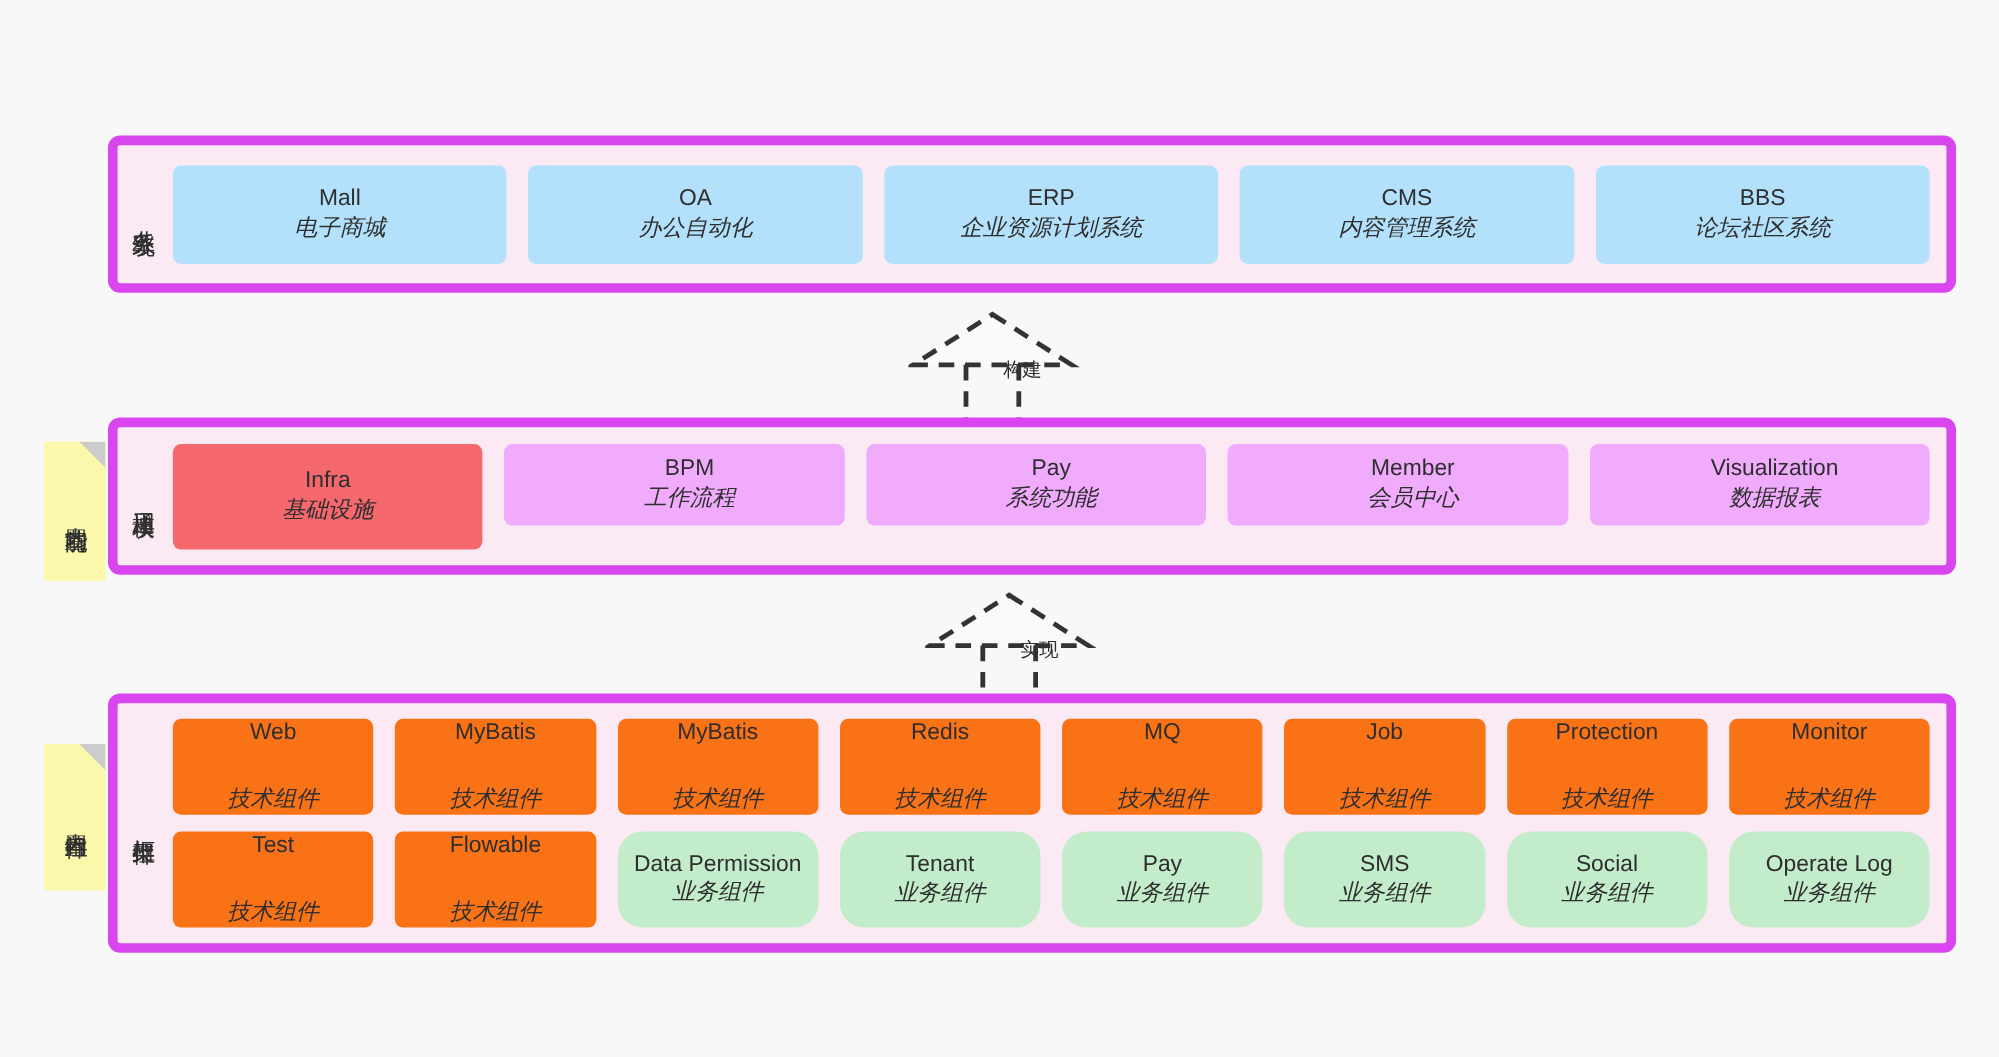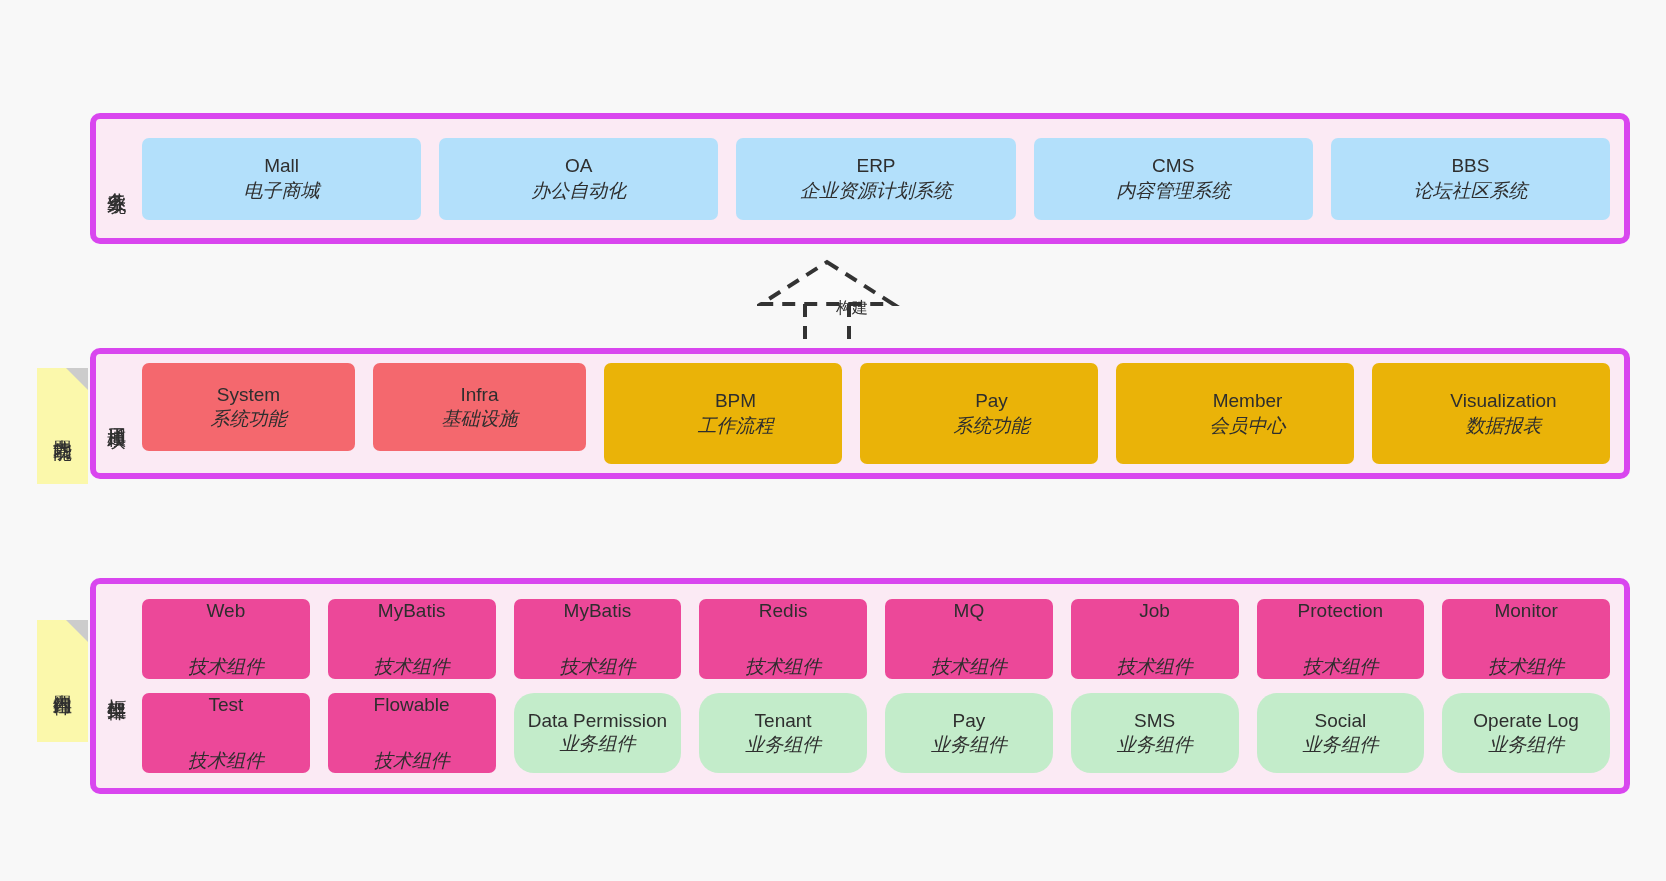--- a/index.html
+++ b/index.html
@@ -17,21 +17,21 @@
   #canvas {
     position: relative;
     width: 1666px;
     height: 881px;
   }
 
   
   .layer {
     position: absolute;
     background: #fbeaf4;
-    border: 6px solid #d946ef;
+    border: 8px solid #d946ef;
     border-radius: 10px;
     box-sizing: border-box;
     display: flex;
     align-items: stretch;
   }
   .layer-title {
     flex: 0 0 auto;
     width: 42px;
     display: flex;
     align-items: center;
@@ -74,22 +74,22 @@
     line-height: 1.28;
     color: #2e2e2e;
     padding: 4px 6px;
     box-sizing: border-box;
     overflow: hidden;
   }
   .card .name { white-space: normal; }
   .card .sub  { white-space: nowrap; font-style: italic; }
   .card.blue        { background: #b3e0fb; height: 82px; }
   .card.red         { background: #f4686e; height: 88px; }
-  .card.pink        { background: #eab308; height: 101px; padding-left: 31px; }
-  .card.green       { background: #ec4899; height: 80px; gap: 32px; }
+  .card.pink        { background: #f0abfc; height: 68px; padding-left: 31px; }
+  .card.green       { background: #f97316; height: 80px; gap: 32px; }
   .card.lightgreen  { background: #c3ecca; height: 80px; border-radius: 20px; }
 
   
   .note {
     position: absolute;
     background: #fbf8ab;
     box-sizing: border-box;
     display: flex;
     align-items: center;
     justify-content: center;
@@ -171,24 +171,20 @@
   <div class="note" id="note-common" style="left:37px; top:368px; width:51px; height:116px;">
     <span class="fold"></span>
     <span>内置功能</span>
   </div>
 
   <div class="layer" id="layer-common" style="left:90px; top:348px; width:1540px; height:131px;">
     <div class="layer-title">通用模块</div>
     <div class="layer-body">
       <div class="row">
         <div class="card red">
-          <span class="name">System</span>
-          <span class="sub">系统功能</span>
-        </div>
-        <div class="card red">
           <span class="name">Infra</span>
           <span class="sub">基础设施</span>
         </div>
         <div class="card pink">
           <span class="name">BPM</span>
           <span class="sub">工作流程</span>
         </div>
         <div class="card pink">
           <span class="name">Pay</span>
           <span class="sub">系统功能</span>
@@ -198,20 +194,27 @@
           <span class="sub">会员中心</span>
         </div>
         <div class="card pink">
           <span class="name">Visualization</span>
           <span class="sub">数据报表</span>
         </div>
       </div>
     </div>
   </div>
 
+  <div class="arrow" id="arrow-implement" style="left:771px; top:492px; width:150px; height:92px;">
+    <svg width="150" height="92" viewBox="0 0 150 92">
+      <polygon points="70,4 136,46 4,46" fill="#fafafa" stroke="#333333" stroke-width="4" stroke-dasharray="13,9" stroke-linejoin="miter"></polygon>
+      <path d="M48,46 L48,92 M92,46 L92,92" fill="none" stroke="#333333" stroke-width="4" stroke-dasharray="13,9"></path>
+    </svg>
+    <span class="arrow-label" style="top:40px; left:79px; transform:none;">实现</span>
+  </div>
 
   <div class="note" id="note-framework" style="left:37px; top:620px; width:51px; height:122px;">
     <span class="fold"></span>
     <span>内置组件</span>
   </div>
 
   <div class="layer" id="layer-framework" style="left:90px; top:578px; width:1540px; height:216px;">
     <div class="layer-title">框架组件</div>
     <div class="layer-body">
 

